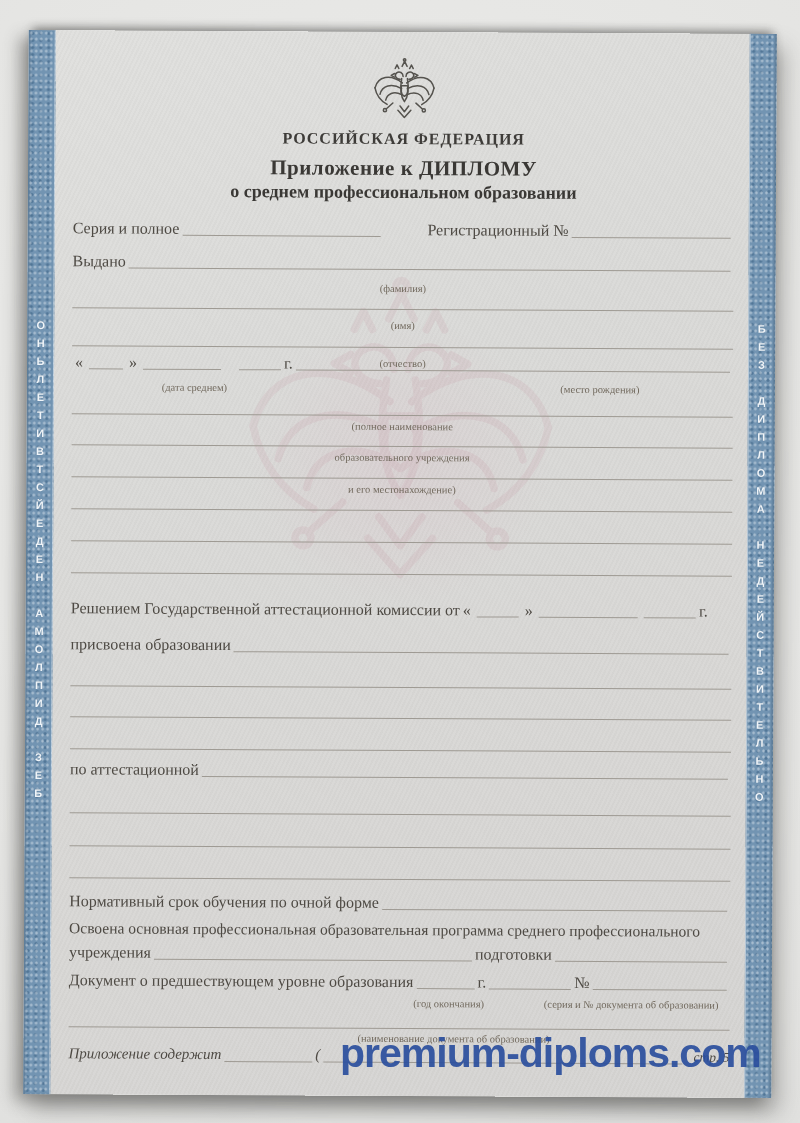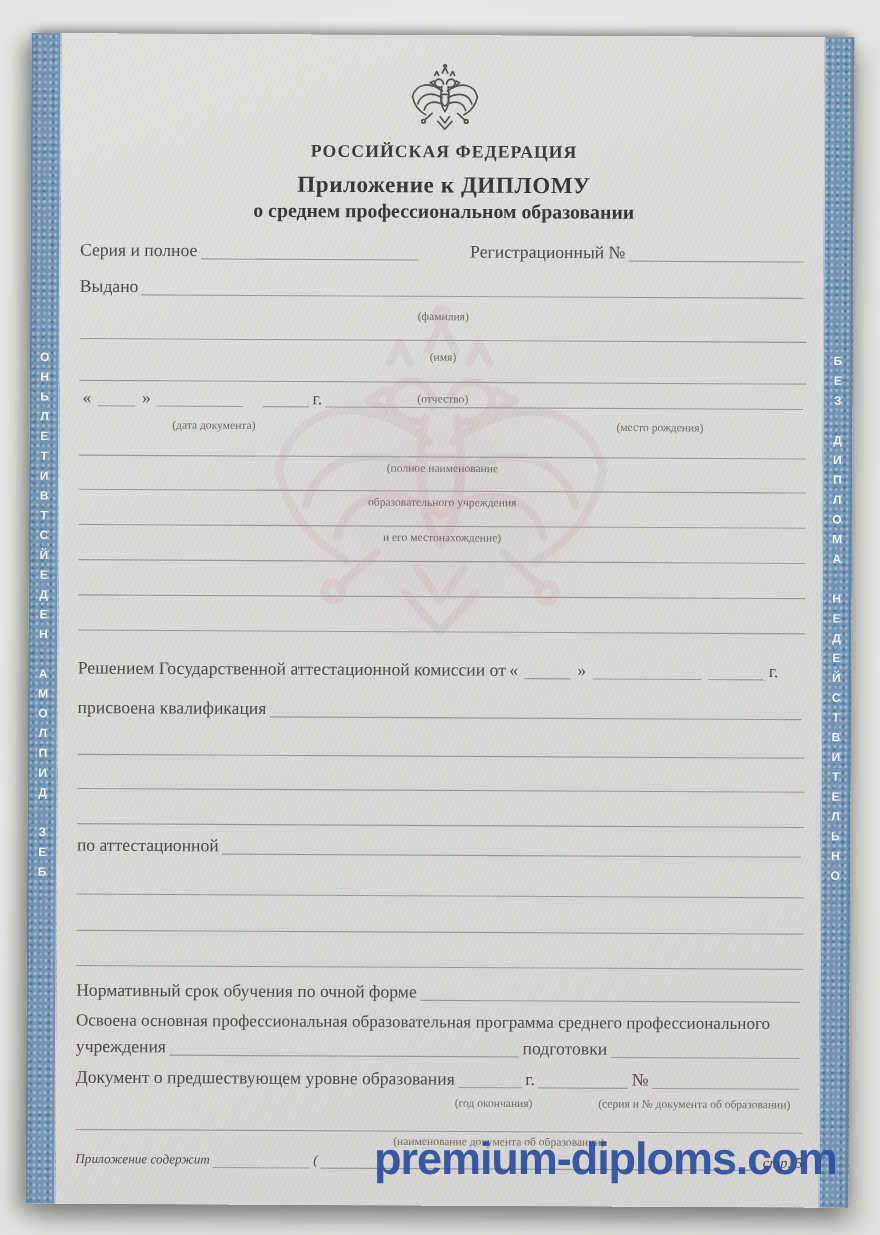--- a/index.html
+++ b/index.html
@@ -56,21 +56,21 @@
   .content{position:absolute;left:45px;right:42px;top:0;bottom:0;z-index:2;color:#4e4a44;}
   .emblem{position:absolute;top:24px;left:50%;transform:translateX(-50%);color:#55534e;}
   .h-fed{position:absolute;top:98px;left:0;right:0;text-align:center;
          font-weight:bold;font-size:16px;letter-spacing:1px;color:#3e3c39;}
   .h-t1{position:absolute;top:124px;left:0;right:0;text-align:center;
         font-weight:bold;font-size:21px;letter-spacing:.5px;color:#3a3835;}
   .h-t2{position:absolute;top:150px;left:0;right:0;text-align:center;
         font-weight:bold;font-size:18px;color:#3a3835;}
   .row{position:absolute;left:0;right:0;height:20px;display:flex;align-items:flex-end;}
   .lbl{font-size:16px;line-height:19px;white-space:nowrap;color:#4e4a44;}
-  .lbl.it{font-style:italic;font-size:12px;text-align:center;}
+  .lbl.it{font-style:italic;font-size:15px;text-align:center;}
   .q{font-size:16px;line-height:19px;padding:0 3px;}
   .ln{border-bottom:1px solid #9e9a93;height:14px;margin:0 3px 2px 3px;}
   .grow{flex:1 1 auto;}
   .sp{height:1px;}
   .hr{position:absolute;left:0;right:0;border-top:1px solid #9e9a93;height:0;}
   .cap{position:absolute;font-size:10.5px;line-height:12px;color:#70685c;text-align:center;}
   .cap.full{left:0;right:0;}
   .txt{position:absolute;left:0;right:0;font-size:15.5px;color:#4e4a44;white-space:nowrap;}
   .pagenum{font-style:italic;font-size:13.5px;margin-left:8px;line-height:19px;white-space:nowrap;}
   
@@ -170,21 +170,21 @@
       <div class="row" style="top:321px">
         <span class="q">«</span>
         <span class="ln" style="width:34px"></span>
         <span class="q">»</span>
         <span class="ln" style="width:78px"></span>
         <span class="sp" style="width:12px"></span>
         <span class="ln" style="width:42px"></span>
         <span class="lbl">г.</span>
         <span class="ln grow"></span>
       </div>
-      <div class="cap" style="top:351px;left:35px;width:175px">(дата документа)</div>
+      <div class="cap" style="top:351px;left:35px;width:175px">(дата среднем)</div>
       <div class="cap" style="top:351px;left:438px;width:180px">(место рождения)</div>
 
       <div class="hr" style="top:383px"></div>
       <div class="cap full" style="top:389px">(полное наименование</div>
       <div class="hr" style="top:414px"></div>
       <div class="cap full" style="top:420px">образовательного учреждения</div>
       <div class="hr" style="top:446px"></div>
       <div class="cap full" style="top:452px">и его местонахождение)</div>
 
       <div class="hr" style="top:478px"></div>
@@ -195,21 +195,21 @@
         <span class="lbl">Решением Государственной аттестационной комиссии от</span>
         <span class="q">«</span>
         <span class="ln" style="width:42px"></span>
         <span class="q">»</span>
         <span class="ln grow"></span>
         <span class="ln" style="width:52px"></span>
         <span class="lbl" style="margin-right:24px">г.</span>
       </div>
 
       <div class="row" style="top:603px">
-        <span class="lbl">присвоена квалификация</span>
+        <span class="lbl">присвоена образовании</span>
         <span class="ln grow"></span>
       </div>
       <div class="hr" style="top:655px"></div>
       <div class="hr" style="top:686px"></div>
       <div class="hr" style="top:718px"></div>
 
       <div class="row" style="top:728px">
         <span class="lbl">по аттестационной</span>
         <span class="ln grow"></span>
       </div>

